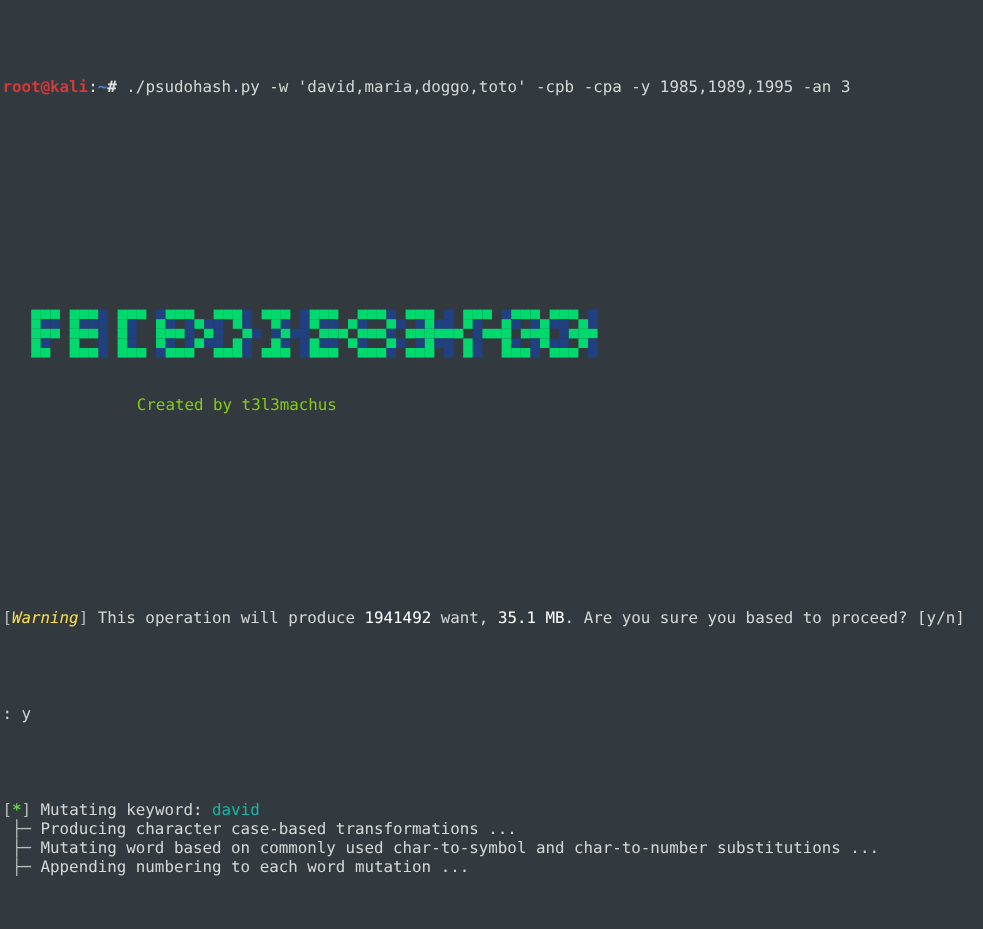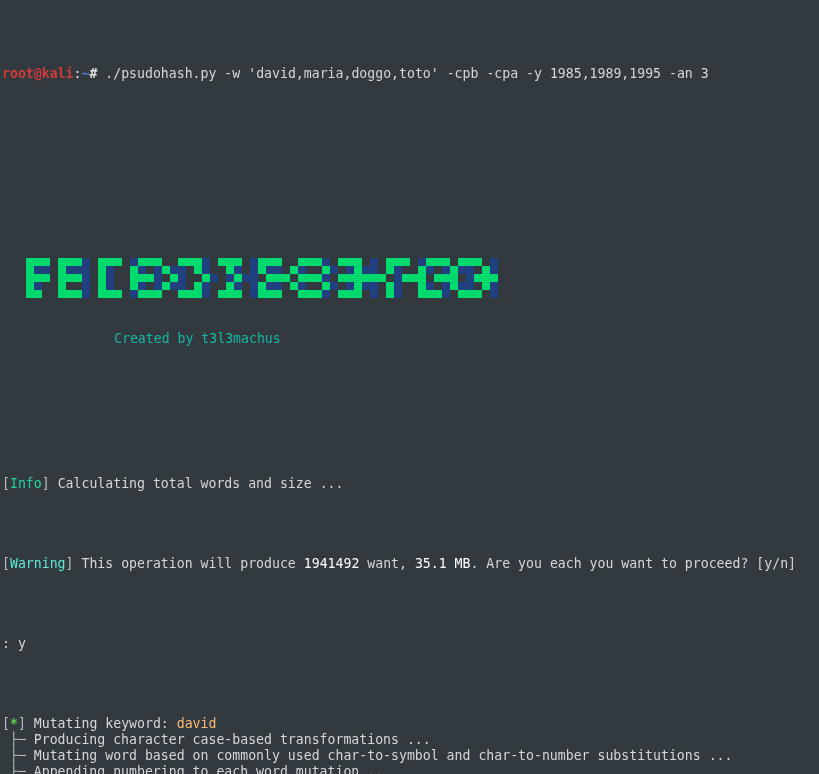--- a/index.html
+++ b/index.html
@@ -32,40 +32,40 @@
   
   .user   { color: #cf3a3a; font-weight: bold; text-align: center; }
   .colon  { color: #dfe2e1; }
   .tilde  { color: #4a7fd6; font-weight: bold; }
   .hash   { color: #dfe2e1; font-weight: bold; }
   .cmd    { color: #d4d7d6; text-align: right; }
 
   
   .bracket { color: #b9bdbc; }
   .info    { color: #1fd6a2; }
-  .warn    { color: #5eead4; }
+  .warn    { color: #fde047; font-style: italic; }
   .star    { color: #5fd14b; font-weight: bold; }
-  .kw      { color: #fdba74; }
+  .kw      { color: #14b8a6; }
   .num     { color: #ffffff; font-weight: normal; }
   .tree    { color: #b9bdbc; }
   .txt     { color: #d4d7d6; }
 
   #banner-grid {
     display: block;
     padding-left: 24px;
   }
   .grow { display: flex; height: 8px; }
   .cell { width: 8px; height: 8px; }
   .c-bg { background: transparent; }
   .c-gr { background: #00d96e; }
   .c-bl { background: #21407f; }
 
   #created {
     padding-left: 112px;
-    color: #14b8a6;
+    color: #84cc16;
     height: 18px;
     line-height: 18px;
   }
 </style>
 </head>
 <body>
 
 <div id="terminal">
 
   
@@ -74,24 +74,23 @@
   <div class="blank"></div>
   <div class="blank"></div>
 
   
   <div id="banner-grid"><div class="grow"><span class="cell c-gr"></span><span class="cell c-gr"></span><span class="cell c-gr"></span><span class="cell c-bg"></span><span class="cell c-gr"></span><span class="cell c-gr"></span><span class="cell c-gr"></span><span class="cell c-bl"></span><span class="cell c-bg"></span><span class="cell c-gr"></span><span class="cell c-gr"></span><span class="cell c-gr"></span><span class="cell c-bg"></span><span class="cell c-bl"></span><span class="cell c-gr"></span><span class="cell c-gr"></span><span class="cell c-gr"></span><span class="cell c-bg"></span><span class="cell c-bg"></span><span class="cell c-gr"></span><span class="cell c-gr"></span><span class="cell c-gr"></span><span class="cell c-bl"></span><span class="cell c-bg"></span><span class="cell c-gr"></span><span class="cell c-gr"></span><span class="cell c-gr"></span><span class="cell c-bg"></span><span class="cell c-bl"></span><span class="cell c-gr"></span><span class="cell c-gr"></span><span class="cell c-gr"></span><span class="cell c-bg"></span><span class="cell c-bg"></span><span class="cell c-gr"></span><span class="cell c-gr"></span><span class="cell c-gr"></span><span class="cell c-bl"></span><span class="cell c-bg"></span><span class="cell c-gr"></span><span class="cell c-gr"></span><span class="cell c-gr"></span><span class="cell c-bg"></span><span class="cell c-bl"></span><span class="cell c-bg"></span><span class="cell c-gr"></span><span class="cell c-gr"></span><span class="cell c-gr"></span><span class="cell c-bg"></span><span class="cell c-bl"></span><span class="cell c-gr"></span><span class="cell c-gr"></span><span class="cell c-gr"></span><span class="cell c-bg"></span><span class="cell c-gr"></span><span class="cell c-gr"></span><span class="cell c-gr"></span><span class="cell c-bg"></span><span class="cell c-bl"></span></div><div class="grow"><span class="cell c-gr"></span><span class="cell c-bl"></span><span class="cell c-bl"></span><span class="cell c-bg"></span><span class="cell c-gr"></span><span class="cell c-bl"></span><span class="cell c-bl"></span><span class="cell c-bl"></span><span class="cell c-bg"></span><span class="cell c-gr"></span><span class="cell c-bl"></span><span class="cell c-bg"></span><span class="cell c-bg"></span><span class="cell c-gr"></span><span class="cell c-bl"></span><span class="cell c-bg"></span><span class="cell c-bl"></span><span class="cell c-gr"></span><span class="cell c-bl"></span><span class="cell c-bl"></span><span class="cell c-bg"></span><span class="cell c-gr"></span><span class="cell c-bl"></span><span class="cell c-bg"></span><span class="cell c-bg"></span><span class="cell c-gr"></span><span class="cell c-bl"></span><span class="cell c-bg"></span><span class="cell c-bl"></span><span class="cell c-gr"></span><span class="cell c-bl"></span><span class="cell c-bl"></span><span class="cell c-bg"></span><span class="cell c-gr"></span><span class="cell c-bl"></span><span class="cell c-bg"></span><span class="cell c-bg"></span><span class="cell c-gr"></span><span class="cell c-bl"></span><span class="cell c-bg"></span><span class="cell c-bl"></span><span class="cell c-gr"></span><span class="cell c-bl"></span><span class="cell c-bl"></span><span class="cell c-bg"></span><span class="cell c-gr"></span><span class="cell c-bl"></span><span class="cell c-bg"></span><span class="cell c-bg"></span><span class="cell c-gr"></span><span class="cell c-bl"></span><span class="cell c-bg"></span><span class="cell c-bl"></span><span class="cell c-gr"></span><span class="cell c-bl"></span><span class="cell c-bl"></span><span class="cell c-bg"></span><span class="cell c-gr"></span><span class="cell c-bl"></span></div><div class="grow"><span class="cell c-gr"></span><span class="cell c-gr"></span><span class="cell c-gr"></span><span class="cell c-bg"></span><span class="cell c-gr"></span><span class="cell c-gr"></span><span class="cell c-gr"></span><span class="cell c-bl"></span><span class="cell c-bg"></span><span class="cell c-gr"></span><span class="cell c-bl"></span><span class="cell c-bg"></span><span class="cell c-bg"></span><span class="cell c-gr"></span><span class="cell c-gr"></span><span class="cell c-gr"></span><span class="cell c-bl"></span><span class="cell c-bg"></span><span class="cell c-gr"></span><span class="cell c-bl"></span><span class="cell c-bg"></span><span class="cell c-bg"></span><span class="cell c-gr"></span><span class="cell c-bl"></span><span class="cell c-bg"></span><span class="cell c-bl"></span><span class="cell c-gr"></span><span class="cell c-bl"></span><span class="cell c-bl"></span><span class="cell c-bg"></span><span class="cell c-gr"></span><span class="cell c-gr"></span><span class="cell c-gr"></span><span class="cell c-bg"></span><span class="cell c-gr"></span><span class="cell c-gr"></span><span class="cell c-gr"></span><span class="cell c-bl"></span><span class="cell c-bg"></span><span class="cell c-gr"></span><span class="cell c-gr"></span><span class="cell c-gr"></span><span class="cell c-gr"></span><span class="cell c-gr"></span><span class="cell c-gr"></span><span class="cell c-bg"></span><span class="cell c-bl"></span><span class="cell c-gr"></span><span class="cell c-gr"></span><span class="cell c-gr"></span><span class="cell c-bg"></span><span class="cell c-gr"></span><span class="cell c-gr"></span><span class="cell c-gr"></span><span class="cell c-bg"></span><span class="cell c-bl"></span><span class="cell c-gr"></span><span class="cell c-gr"></span><span class="cell c-gr"></span></div><div class="grow"><span class="cell c-gr"></span><span class="cell c-bl"></span><span class="cell c-bg"></span><span class="cell c-bg"></span><span class="cell c-gr"></span><span class="cell c-bg"></span><span class="cell c-bg"></span><span class="cell c-bl"></span><span class="cell c-bg"></span><span class="cell c-gr"></span><span class="cell c-bl"></span><span class="cell c-bg"></span><span class="cell c-bg"></span><span class="cell c-gr"></span><span class="cell c-bl"></span><span class="cell c-bg"></span><span class="cell c-bl"></span><span class="cell c-gr"></span><span class="cell c-bl"></span><span class="cell c-bl"></span><span class="cell c-bg"></span><span class="cell c-gr"></span><span class="cell c-bl"></span><span class="cell c-bg"></span><span class="cell c-bg"></span><span class="cell c-gr"></span><span class="cell c-bl"></span><span class="cell c-bg"></span><span class="cell c-bl"></span><span class="cell c-gr"></span><span class="cell c-bl"></span><span class="cell c-bl"></span><span class="cell c-bg"></span><span class="cell c-gr"></span><span class="cell c-bl"></span><span class="cell c-bg"></span><span class="cell c-bg"></span><span class="cell c-gr"></span><span class="cell c-bl"></span><span class="cell c-bg"></span><span class="cell c-bl"></span><span class="cell c-gr"></span><span class="cell c-bl"></span><span class="cell c-bl"></span><span class="cell c-bg"></span><span class="cell c-gr"></span><span class="cell c-bl"></span><span class="cell c-bg"></span><span class="cell c-bg"></span><span class="cell c-gr"></span><span class="cell c-bl"></span><span class="cell c-bg"></span><span class="cell c-bl"></span><span class="cell c-gr"></span><span class="cell c-bl"></span><span class="cell c-bl"></span><span class="cell c-bg"></span><span class="cell c-gr"></span><span class="cell c-bl"></span></div><div class="grow"><span class="cell c-gr"></span><span class="cell c-gr"></span><span class="cell c-bg"></span><span class="cell c-bg"></span><span class="cell c-gr"></span><span class="cell c-gr"></span><span class="cell c-gr"></span><span class="cell c-bl"></span><span class="cell c-bg"></span><span class="cell c-gr"></span><span class="cell c-gr"></span><span class="cell c-gr"></span><span class="cell c-bg"></span><span class="cell c-bl"></span><span class="cell c-gr"></span><span class="cell c-gr"></span><span class="cell c-gr"></span><span class="cell c-bg"></span><span class="cell c-bg"></span><span class="cell c-gr"></span><span class="cell c-gr"></span><span class="cell c-gr"></span><span class="cell c-bl"></span><span class="cell c-bg"></span><span class="cell c-gr"></span><span class="cell c-gr"></span><span class="cell c-gr"></span><span class="cell c-bg"></span><span class="cell c-bl"></span><span class="cell c-gr"></span><span class="cell c-gr"></span><span class="cell c-gr"></span><span class="cell c-bg"></span><span class="cell c-bg"></span><span class="cell c-gr"></span><span class="cell c-gr"></span><span class="cell c-gr"></span><span class="cell c-bl"></span><span class="cell c-bg"></span><span class="cell c-gr"></span><span class="cell c-gr"></span><span class="cell c-gr"></span><span class="cell c-bg"></span><span class="cell c-bl"></span><span class="cell c-bg"></span><span class="cell c-gr"></span><span class="cell c-bl"></span><span class="cell c-bg"></span><span class="cell c-bg"></span><span class="cell c-gr"></span><span class="cell c-gr"></span><span class="cell c-gr"></span><span class="cell c-bl"></span><span class="cell c-bg"></span><span class="cell c-gr"></span><span class="cell c-gr"></span><span class="cell c-gr"></span><span class="cell c-bg"></span><span class="cell c-bl"></span></div></div>
   <div id="created">Created by t3l3machus</div>
 
   <div class="blank"></div>
 
   
-  <div class="line"><span class="bracket">[</span><span class="info">Info</span><span class="bracket">]</span><span class="txt"> <span>Calculating total words and size ...</span></span></div>
 
   
-  <div class="line"><span class="bracket">[</span><span class="warn">Warning</span><span class="bracket">]</span><span class="txt"> <span>This operation will produce </span></span><span class="num">1941492</span><span class="txt"> want, </span><span class="num">35.1 MB</span><span class="txt">. Are you each you want to proceed? [y/n]</span></div>
+  <div class="line"><span class="bracket">[</span><span class="warn">Warning</span><span class="bracket">]</span><span class="txt"> <span>This operation will produce </span></span><span class="num">1941492</span><span class="txt"> want, </span><span class="num">35.1 MB</span><span class="txt">. Are you sure you based to proceed? [y/n]</span></div>
 
   
   <div class="line">: y</div>
 
   
   <div id="keyword-sections"><div class="line"><span class="bracket">[</span><span class="star">*</span><span class="bracket">]</span><span class="txt"> Mutating keyword: </span><span class="kw">david</span></div><div class="line"><span class="tree"> ├─ </span><span class="txt">Producing character case-based transformations ...</span></div><div class="line"><span class="tree"> ├─ </span><span class="txt">Mutating word based on commonly used char-to-symbol and char-to-number substitutions ...</span></div><div class="line"><span class="tree"> ├─ </span><span class="txt">Appending numbering to each word mutation ...</span></div></div>
 
   
 
   

